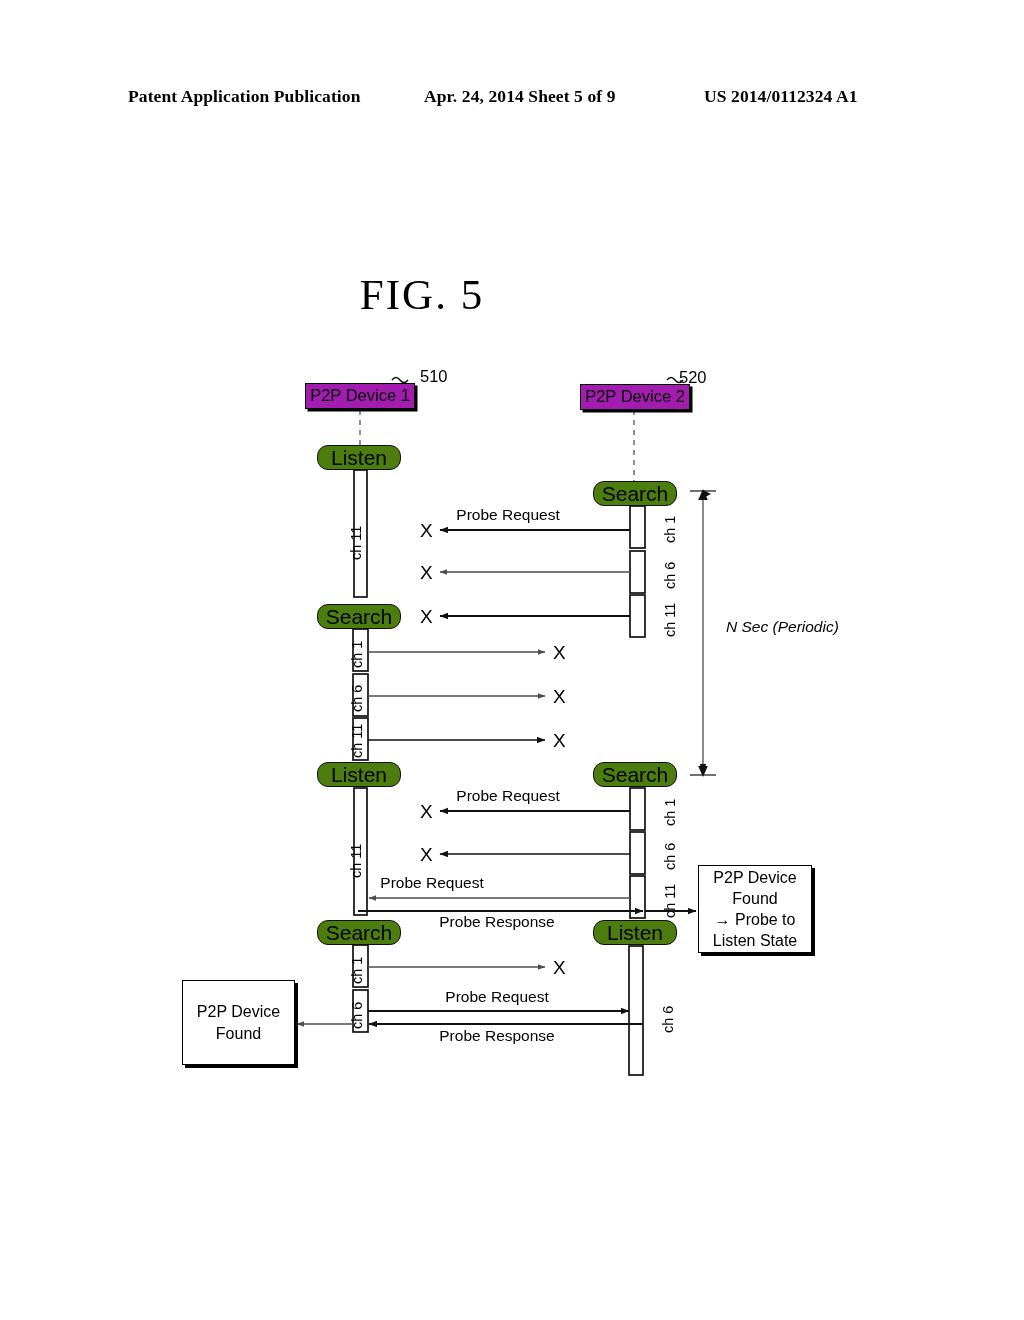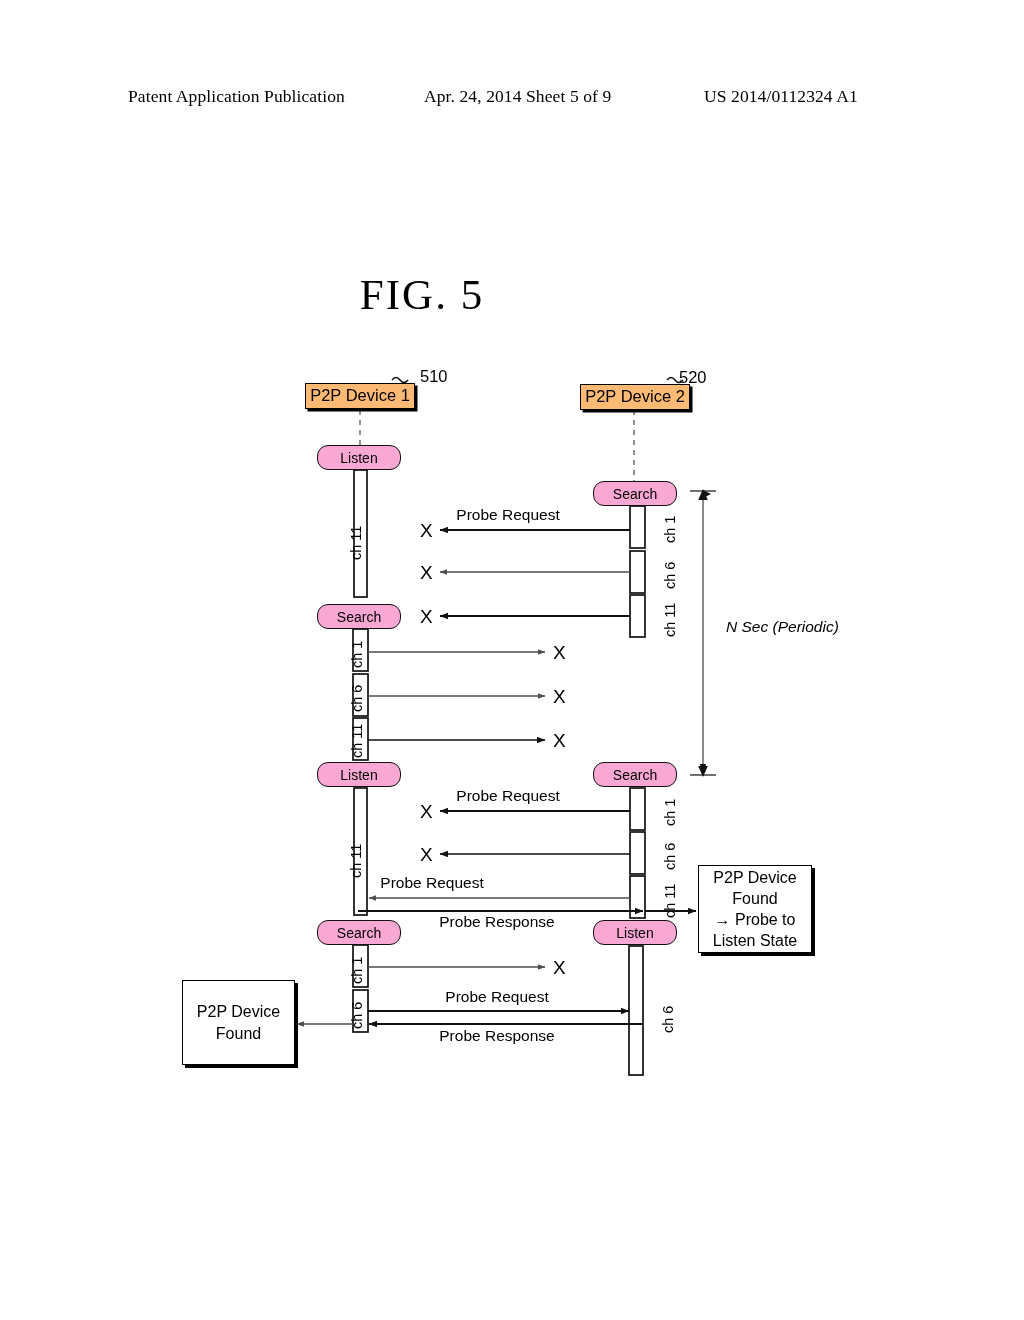--- a/index.html
+++ b/index.html
@@ -17,21 +17,21 @@
   }
 
   
   #patent-header {
     position: absolute;
     top: 86px;
     left: 0;
     width: 1024px;
     height: 28px;
     font-family: "Liberation Serif", serif;
-    font-weight: normal;
+    font-weight: bold;
     font-size: 17.5px;
     letter-spacing: 0.1px;
     white-space: nowrap;
   }
   #patent-header .hdr-left   { position: absolute; left: 128px;  top: 0; }
   #patent-header .hdr-center { position: absolute; left: 424px;  top: 0; text-align: right; }
   #patent-header .hdr-right  { position: absolute; left: 704px;  top: 0; }
 
   
   #figure-title {
@@ -53,33 +53,33 @@
     width: 1024px;
     height: 1320px;
   }
   #diagram svg { display: block; }
 
   
   .capsule {
     position: absolute;
     border: 1.6px solid #111;
     border-radius: 11px;
-    background: #f9a8d4;
-    font-size: 14px;
+    background: #4d7c0f;
+    font-size: 21px;
     text-align: center;
     line-height: 24px;
     height: 25px;
     box-sizing: border-box;
   }
 
   
   .devbox {
     position: absolute;
     border: 1.8px solid #000;
-    background: #fdba74;
+    background: #a21caf;
     font-size: 16.5px;
     text-align: center;
     line-height: 23px;
     height: 26px;
     box-sizing: border-box;
     box-shadow: 2.5px 2.5px 0 0 #000;
   }
 
   
   .notebox {

